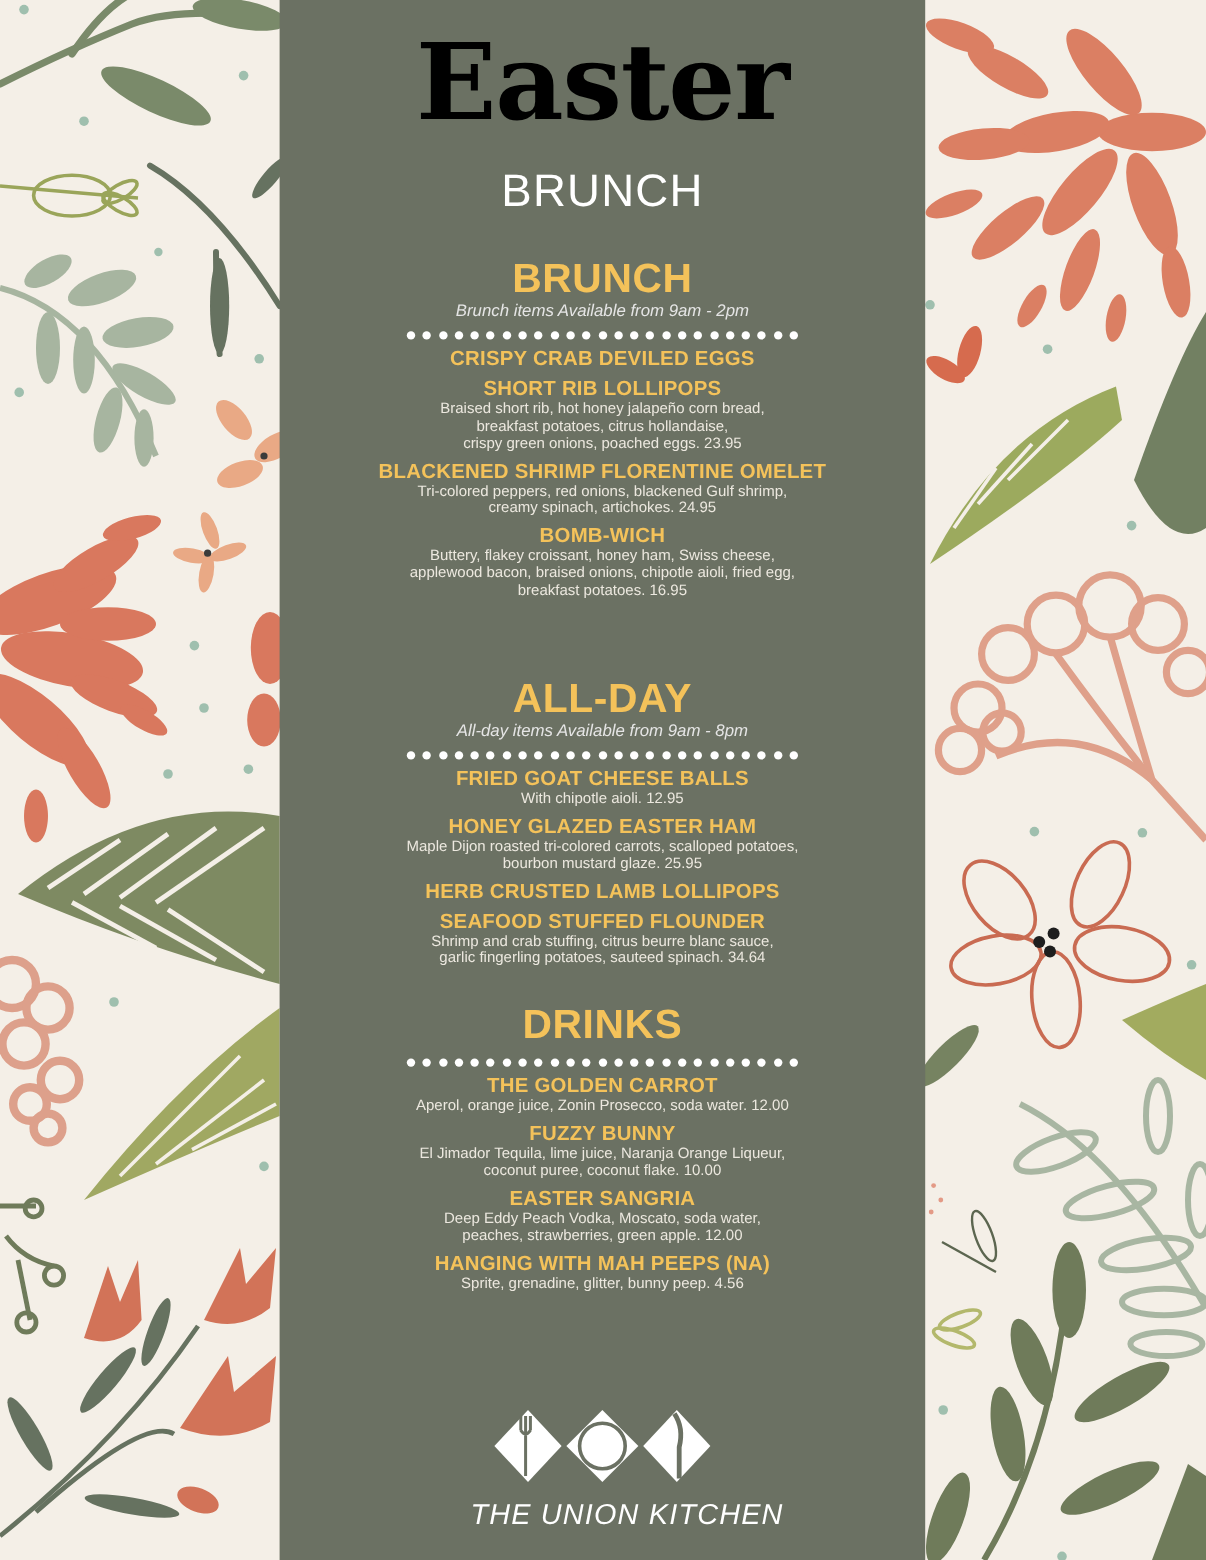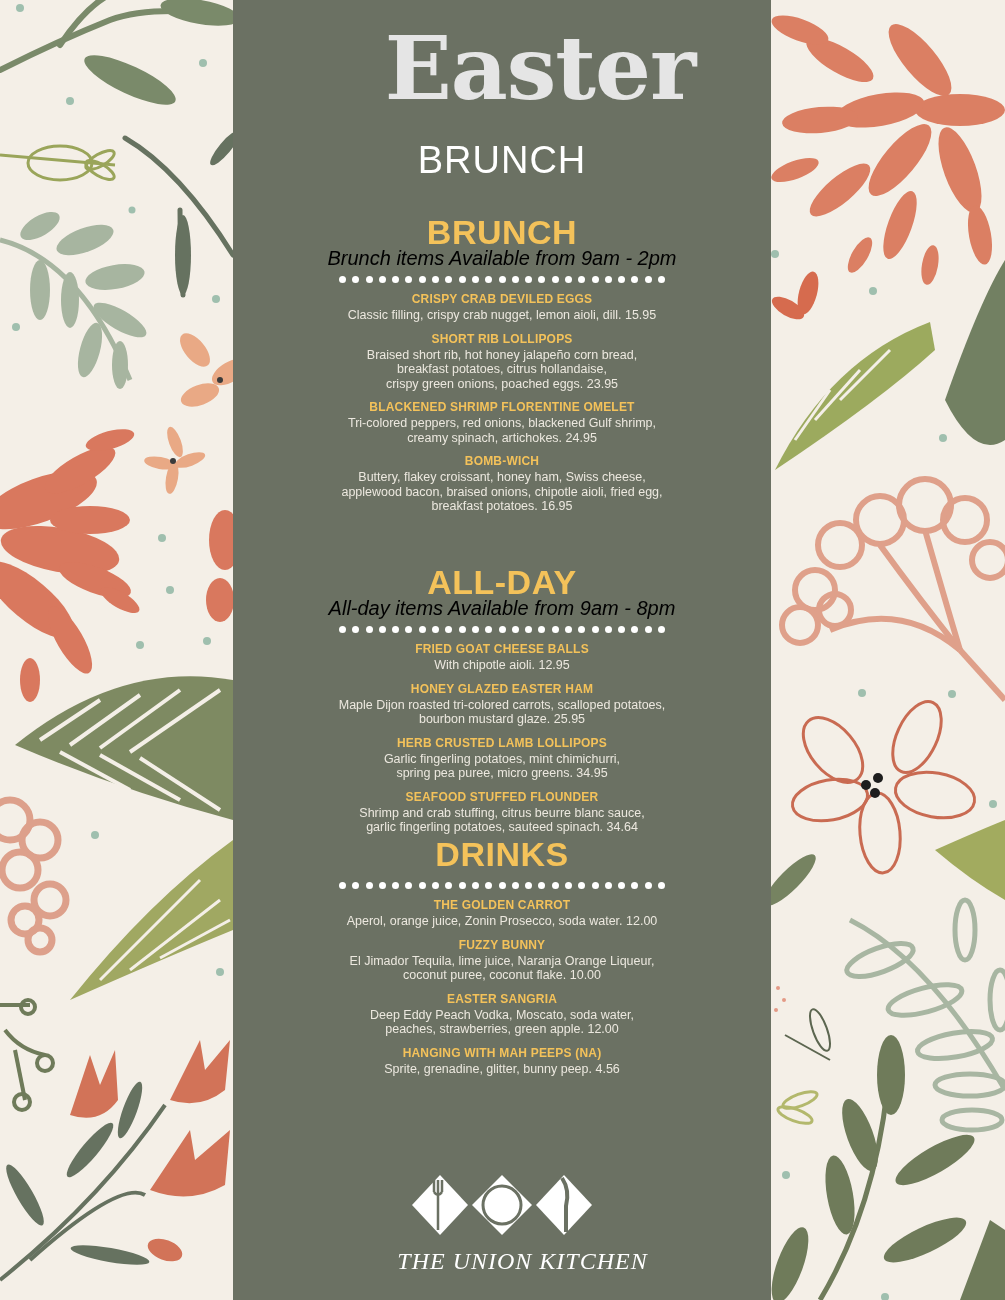--- a/index.html
+++ b/index.html
@@ -1,30 +1,30 @@
 <!DOCTYPE html>
 <html><head>
 <meta charset="utf-8">
 <style>
   html, body { margin:0; padding:0; }
   body { width:1005px; height:1300px; position:relative; overflow:hidden; background:#f4efe7; font-family:"Liberation Sans", sans-serif; }
   .bg-svg { position:absolute; top:0; left:0; width:1005px; height:1300px; }
   .panel { position:absolute; left:233px; top:0; width:538px; height:1300px; background:#6b7163; text-align:center; color:#f1eee6; }
-  .title { position:absolute; left:0; width:100%; top:18px; font-family:"DejaVu Serif", serif; font-weight:bold; font-size:88px; color:#e5e5e5; letter-spacing:-1px; line-height:100px;padding-left:38px; }
+  .title { position:absolute; left:0; width:100%; top:18px; font-family:"DejaVu Serif", serif; font-weight:bold; font-size:88px; color:#000000; letter-spacing:-1px; line-height:100px; }
   .subtitle { position:absolute; left:0; width:100%; top:138px; font-size:38px; color:#ffffff; letter-spacing:1px; line-height:44px; }
   .section { position:absolute; left:0; width:100%; }
   .sec-title { font-weight:bold; font-size:34px; color:#f4c25a; line-height:36px; letter-spacing:0.5px; }
-  .sec-sub { font-style:italic; font-size:20px; color:#000000; line-height:16px; margin-top:0; }
+  .sec-sub { font-style:italic; font-size:14px; color:#e5e5e5; line-height:16px; margin-top:0; }
   .dots { display:flex; justify-content:center; gap:6.3px; margin:10px auto 6px; height:8px; }
   .dot { width:7px; height:7px; border-radius:50%; background:#ffffff; }
   .item { margin-bottom:7px; }
-  .item-name { font-weight:bold; font-size:12px; color:#f4c25a; line-height:18px; letter-spacing:0.2px; }
+  .item-name { font-weight:bold; font-size:17px; color:#f4c25a; line-height:18px; letter-spacing:0.2px; }
   .item-desc { font-size:12.5px; color:#ece8df; line-height:14.5px; white-space:pre-line; }
   .logo { position:absolute; left:0; width:100%; top:1170px; }
-  .logo-text { font-family:Liberation Serif, serif; font-style:italic; font-size:24px; color:#ffffff; letter-spacing:1px; margin-top:4px;padding-left:41px; }
+  .logo-text { font-family:Liberation Sans, sans-serif; font-style:italic; font-size:24px; color:#ffffff; letter-spacing:1px; margin-top:4px;padding-left:41px; }
 </style>
 </head>
 <body>
 
 <svg class="bg-svg" viewBox="0 0 1005 1300" xmlns="http://www.w3.org/2000/svg">
 
   <g fill="#9fbfae">
     <circle cx="20" cy="8" r="4"></circle>
       <circle cx="203" cy="63" r="4"></circle>
       <circle cx="70" cy="101" r="4"></circle>
@@ -307,21 +307,20 @@
         <span class="dot"></span>
         <span class="dot"></span>
         <span class="dot"></span>
         <span class="dot"></span>
         <span class="dot"></span>
         <span class="dot"></span>
         <span class="dot"></span>
       </div>
     <div class="item">
       <div class="item-name">CRISPY CRAB DEVILED EGGS</div>
-      <div class="item-desc">Classic filling, crispy crab nugget, lemon aioli, dill.  15.95</div>
     </div>
     <div class="item">
       <div class="item-name">SHORT RIB LOLLIPOPS</div>
       <div class="item-desc">Braised short rib, hot honey jalapeño corn bread,
 breakfast potatoes, citrus hollandaise,
 crispy green onions, poached eggs.  23.95</div>
     </div>
     <div class="item">
       <div class="item-name">BLACKENED SHRIMP FLORENTINE OMELET</div>
       <div class="item-desc">Tri-colored peppers, red onions, blackened Gulf shrimp,
@@ -369,22 +368,20 @@
       <div class="item-name">FRIED GOAT CHEESE BALLS</div>
       <div class="item-desc">With chipotle aioli.  12.95</div>
     </div>
     <div class="item">
       <div class="item-name">HONEY GLAZED EASTER HAM</div>
       <div class="item-desc">Maple Dijon roasted tri-colored carrots, scalloped potatoes,
 bourbon mustard glaze.  25.95</div>
     </div>
     <div class="item">
       <div class="item-name">HERB CRUSTED LAMB LOLLIPOPS</div>
-      <div class="item-desc">Garlic fingerling potatoes, mint chimichurri,
-spring pea puree, micro greens.  34.95</div>
     </div>
     <div class="item">
       <div class="item-name">SEAFOOD STUFFED FLOUNDER</div>
       <div class="item-desc">Shrimp and crab stuffing, citrus beurre blanc sauce,
 garlic fingerling potatoes, sauteed spinach.  34.64</div>
     </div>
   </div>
 
   <div class="section" style="top:836px;">
     <div class="sec-title">DRINKS</div>

